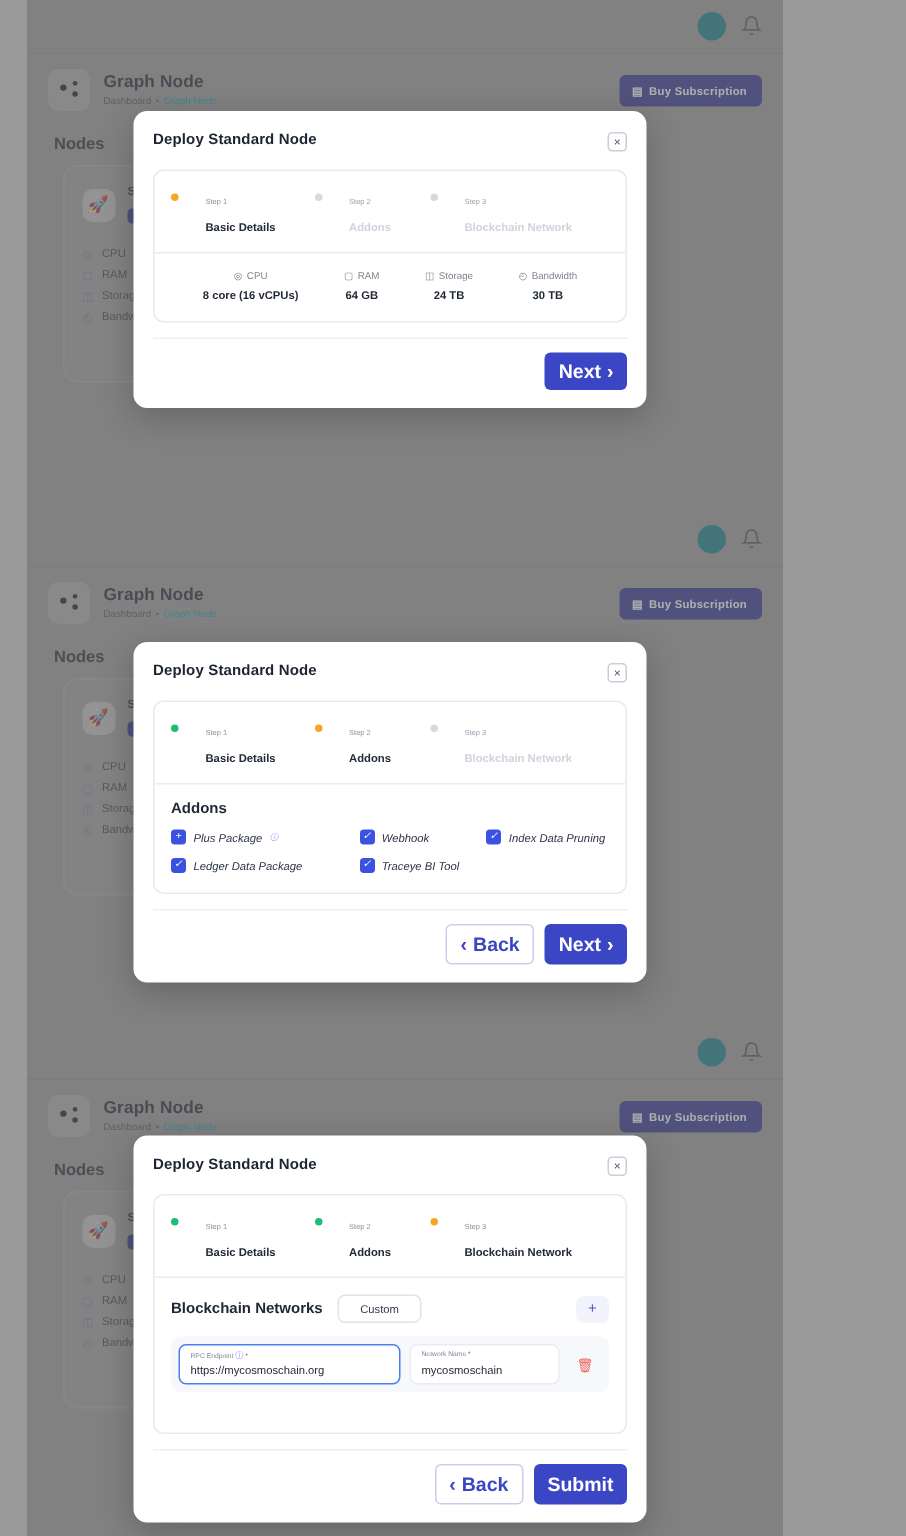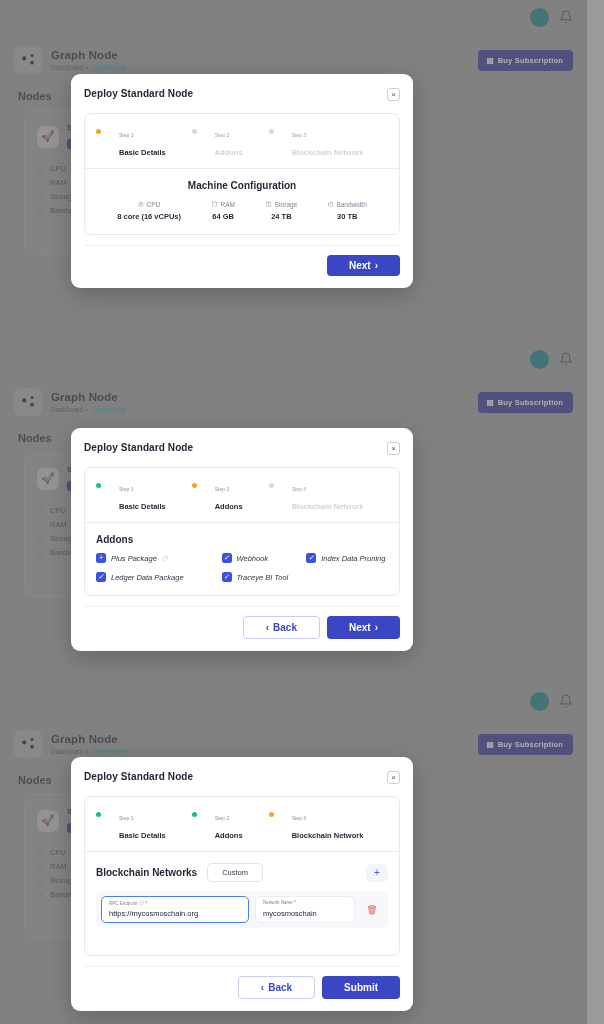--- a/index.html
+++ b/index.html
@@ -5,23 +5,24 @@
   * { box-sizing: border-box; margin: 0; padding: 0; }
   html, body {
     width: 604px;
     background: #9a9a9a;
     font-family: "Liberation Sans", sans-serif;
   }
   body { width: 604px; }
 
   .panel {
     position: relative;
-    width: 587px;
+    width: 504px;
     overflow: hidden;
     background: #9a9a9a;
+    margin-left: 18px;
   }
   .panel-1 { height: 342px; }
   .panel-2 { height: 342px; }
   .panel-3 { height: 340px; }
 
   
   .page {
     position: absolute;
     inset: 0;
     filter: none;
@@ -252,24 +253,24 @@
 
   .modal-footer {
     margin-top: 10px;
     border-top: 1px solid #eceff3;
     padding-top: 9px;
     display: flex;
     justify-content: flex-end;
     gap: 7px;
   }
   .btn {
-    font-size: 10px;
+    font-size: 13px;
     font-weight: bold;
     border-radius: 4px;
-    padding: 5px 22px;
+    padding: 5px 9px;
     display: inline-flex;
     align-items: center;
     gap: 4px;
     border: none;
     cursor: pointer;
   }
   .btn-primary { background: #3b46c4; color: #fff; }
   .btn-ghost { background: #fff; color: #3b46c4; border: 1px solid #c7cdf0; }
 
   
@@ -458,21 +459,20 @@
         </div>
         <div class="step">
           <span class="dot"></span>
           <span>
             <span class="step-num">Step 3</span><br>
             <span class="step-label">Blockchain Network</span>
           </span>
         </div>
       </div>
       <div class="step-body">
-        <div class="mc-title">Machine Configuration</div>
         <div class="specs">
           <div class="spec">
             <div class="spec-head">
                 <span>◎</span>
                 <span>CPU</span>
               </div>
             <div class="spec-val">8 core (16 vCPUs)</div>
           </div>
           <div class="spec">
             <div class="spec-head">

